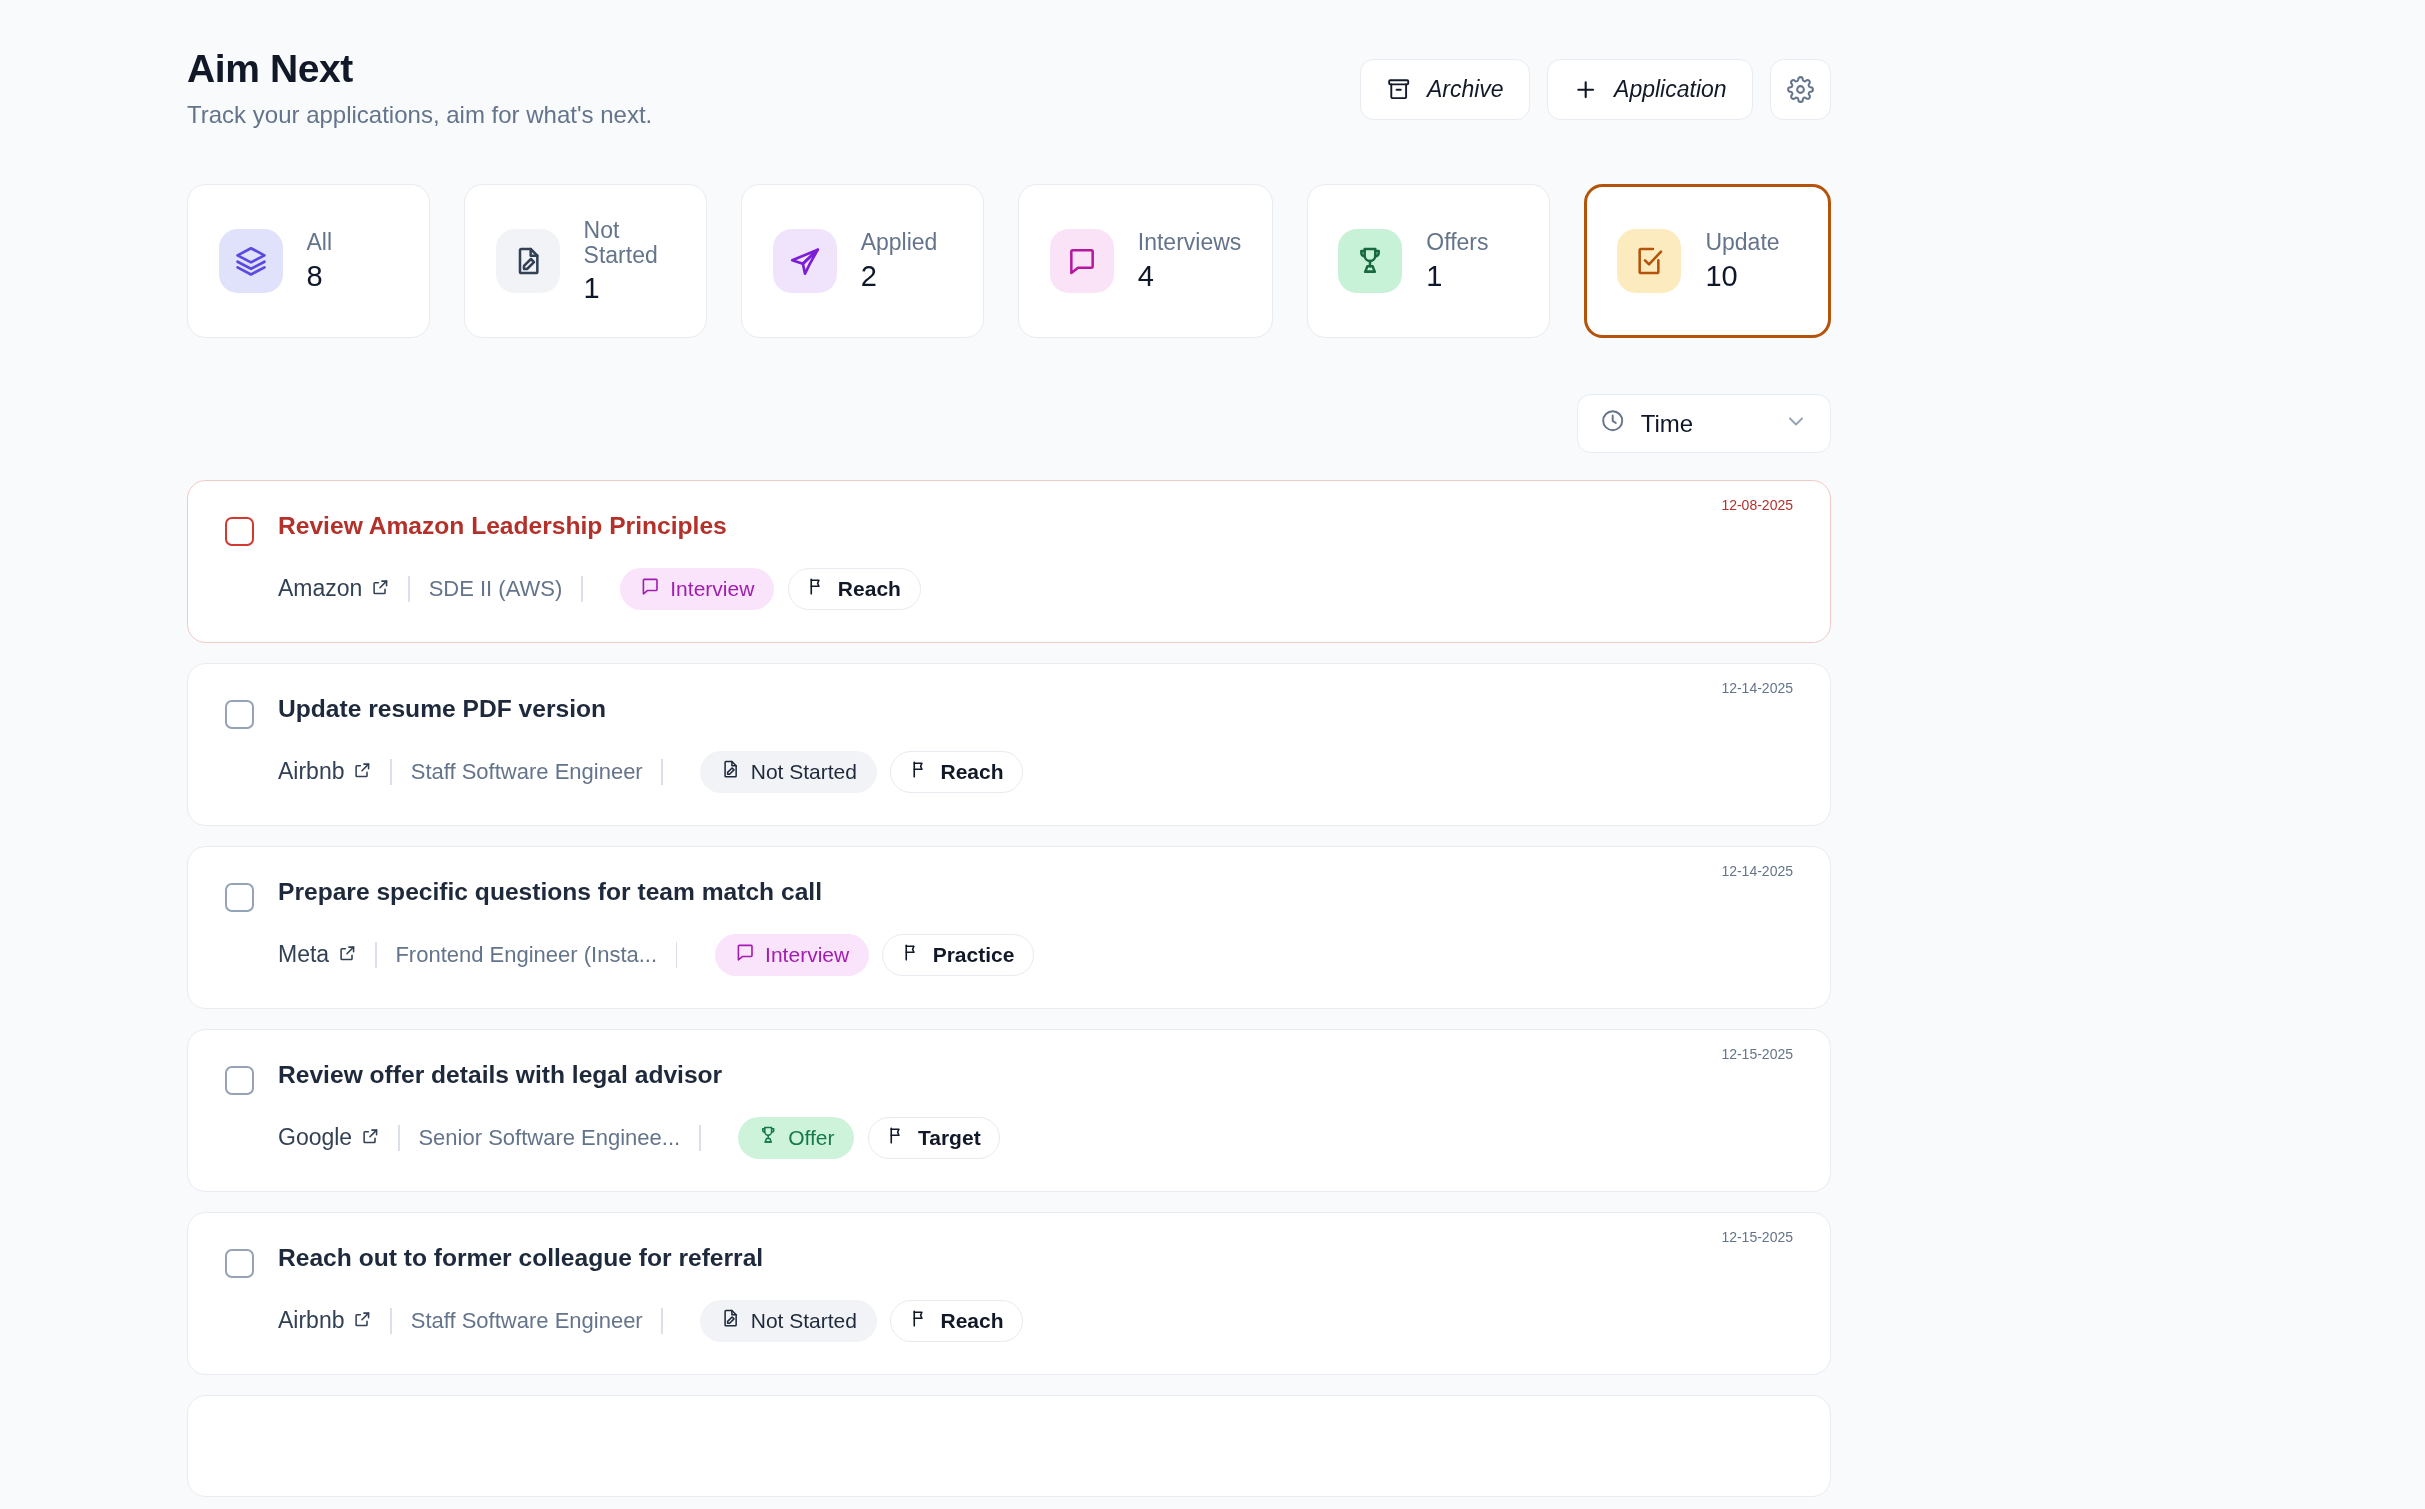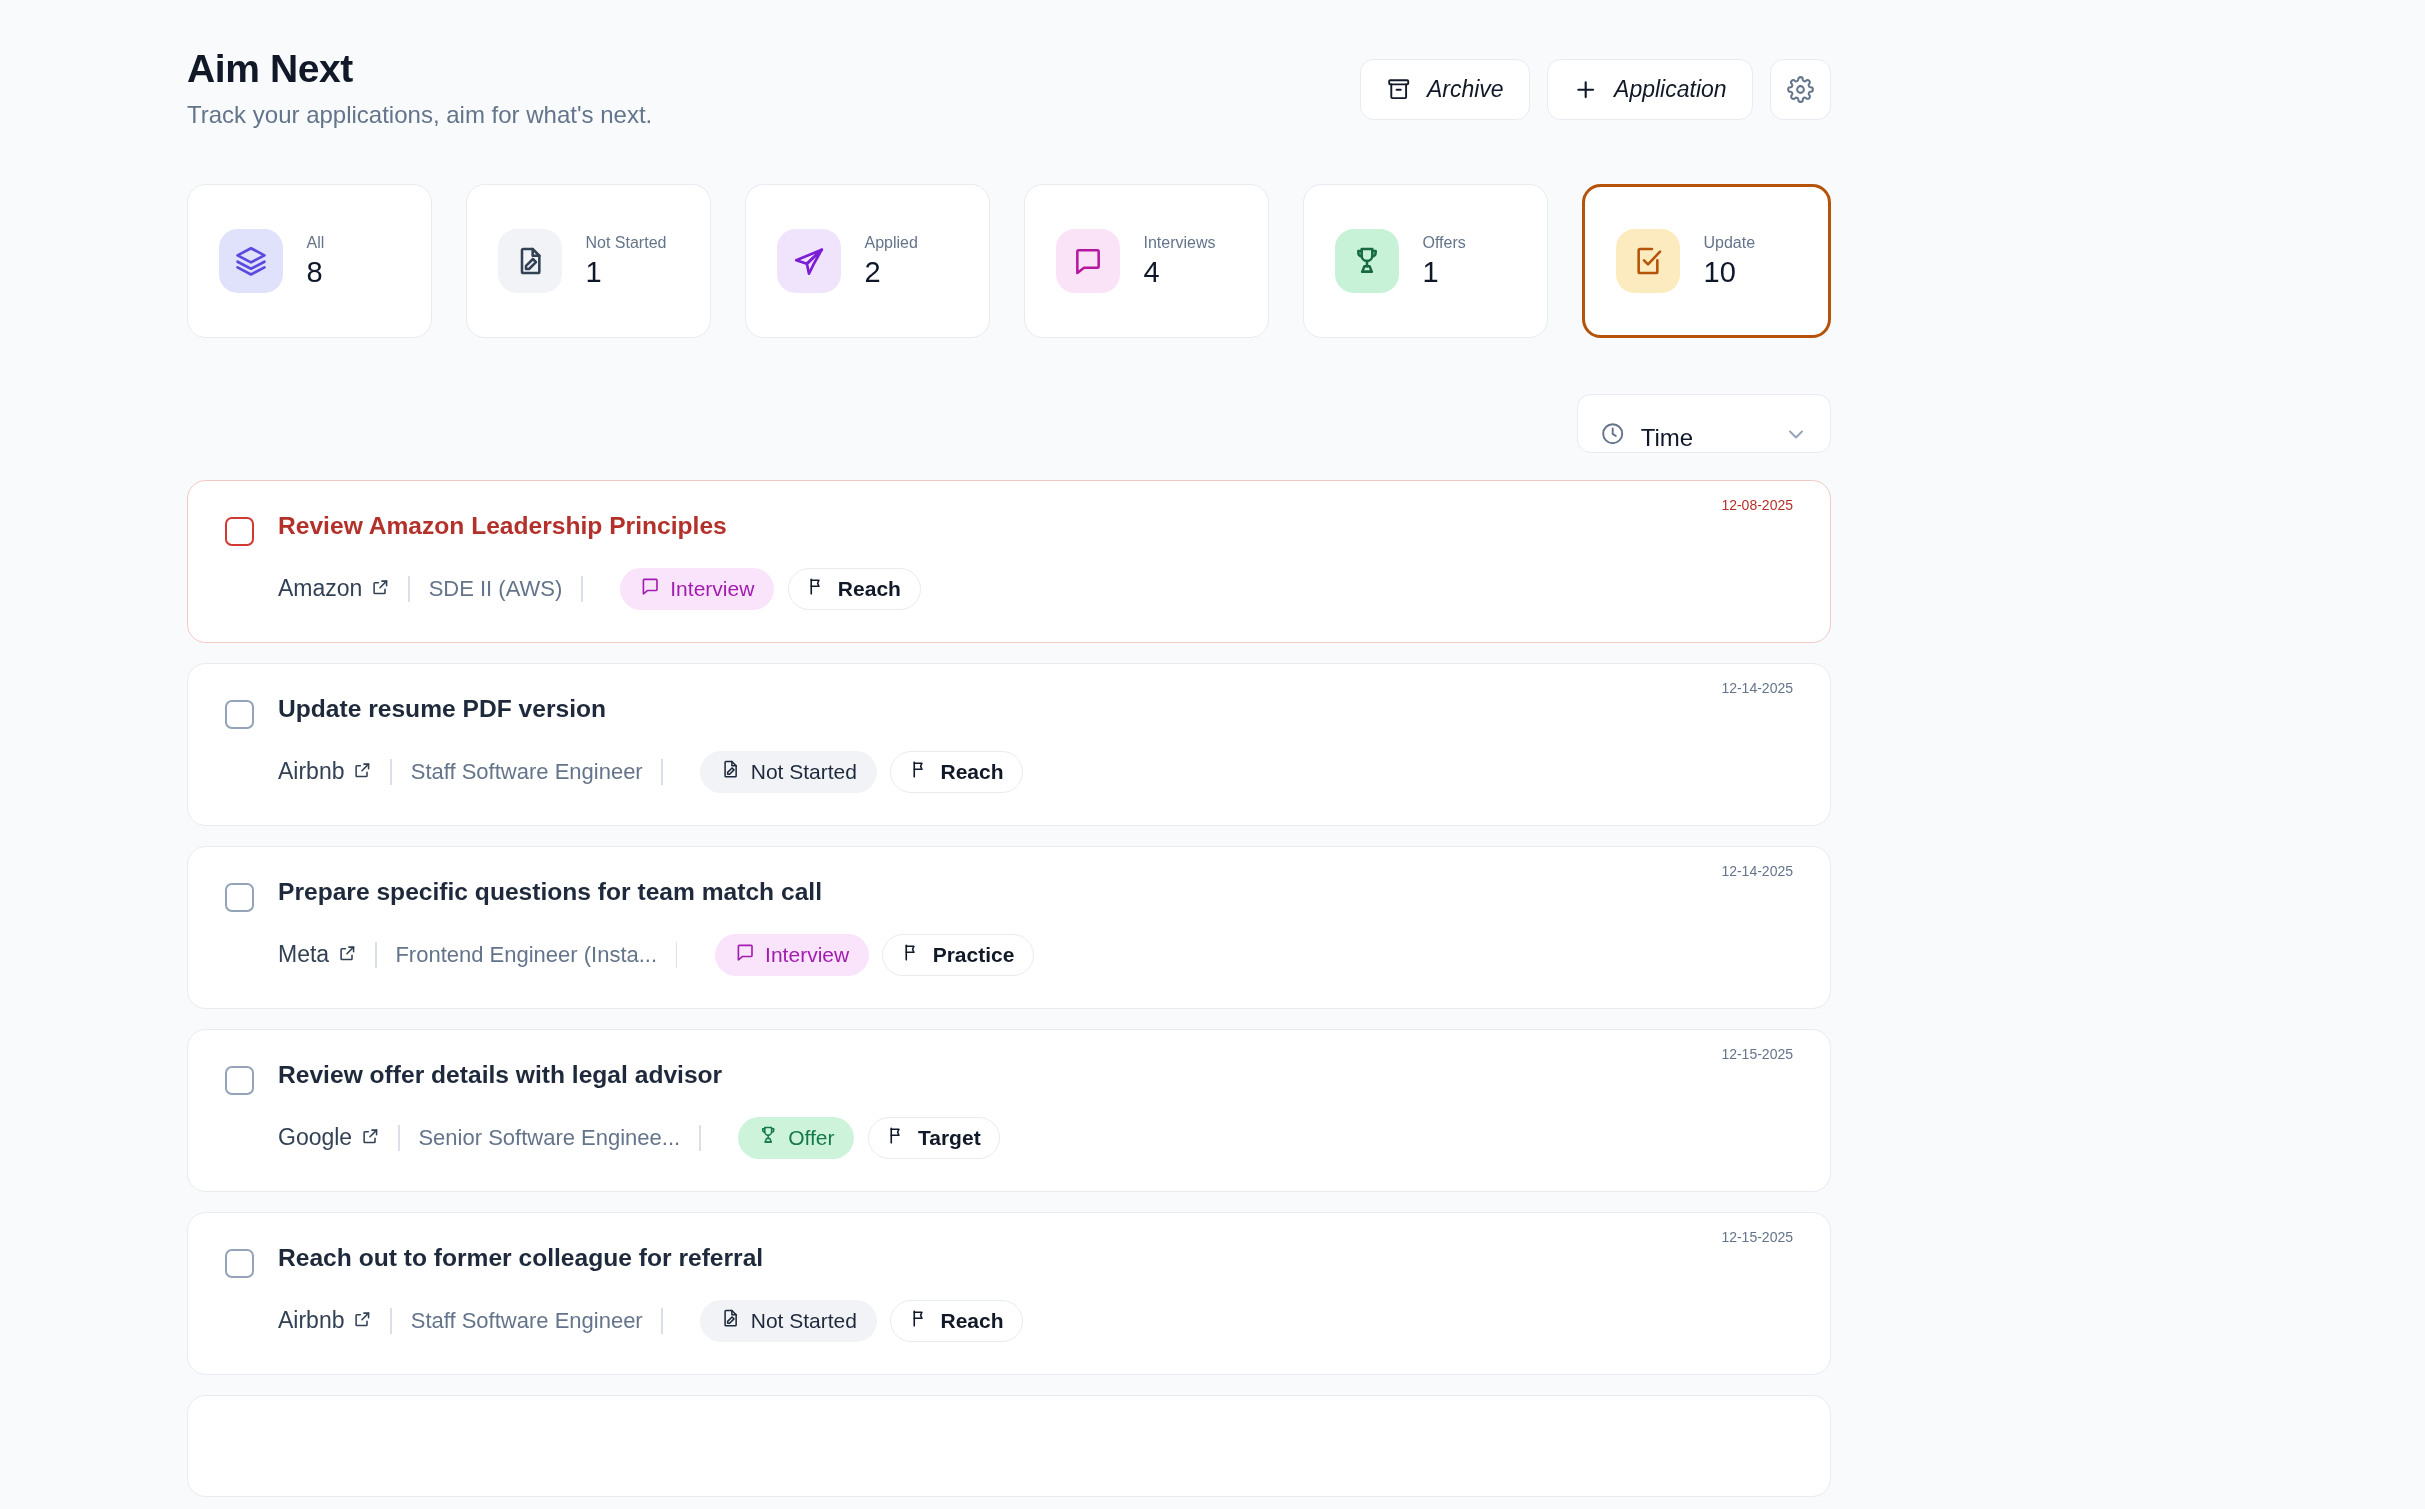--- a/index.html
+++ b/index.html
@@ -80,32 +80,32 @@
   .stat-card.active {
     border: 3.4px solid #b45309;
   }
   .stat-icon {
     width: 64px; height: 64px;
     border-radius: 18.7px;
     display: flex; align-items: center; justify-content: center;
     flex: 0 0 auto;
   }
   .stat-text { display: flex; flex-direction: column; gap: 5.1px; }
-  .stat-label { font-size: 16px; color: #64748b; line-height: 1.1; }
+  .stat-label { font-size: 23px; color: #64748b; line-height: 1.1; }
   .stat-value { font-size: 29px; color: #0f172a; line-height: 1.1; }
 
   
   .sortbar {
     display: flex;
     justify-content: flex-end;
     margin-top: 56px;
   }
   .sort-select {
     display: flex;
-    align-items: flex-end;
+    align-items: center;
     gap: 15.3px;
     height: 59px;
     padding: 0 22px;
     background: #ffffff;
     border: 1.3px solid #e8ebf0;
     border-radius: 13.6px;
     font-size: 24px;
     color: #0f172a;
     cursor: pointer;
     min-width: 254px;

